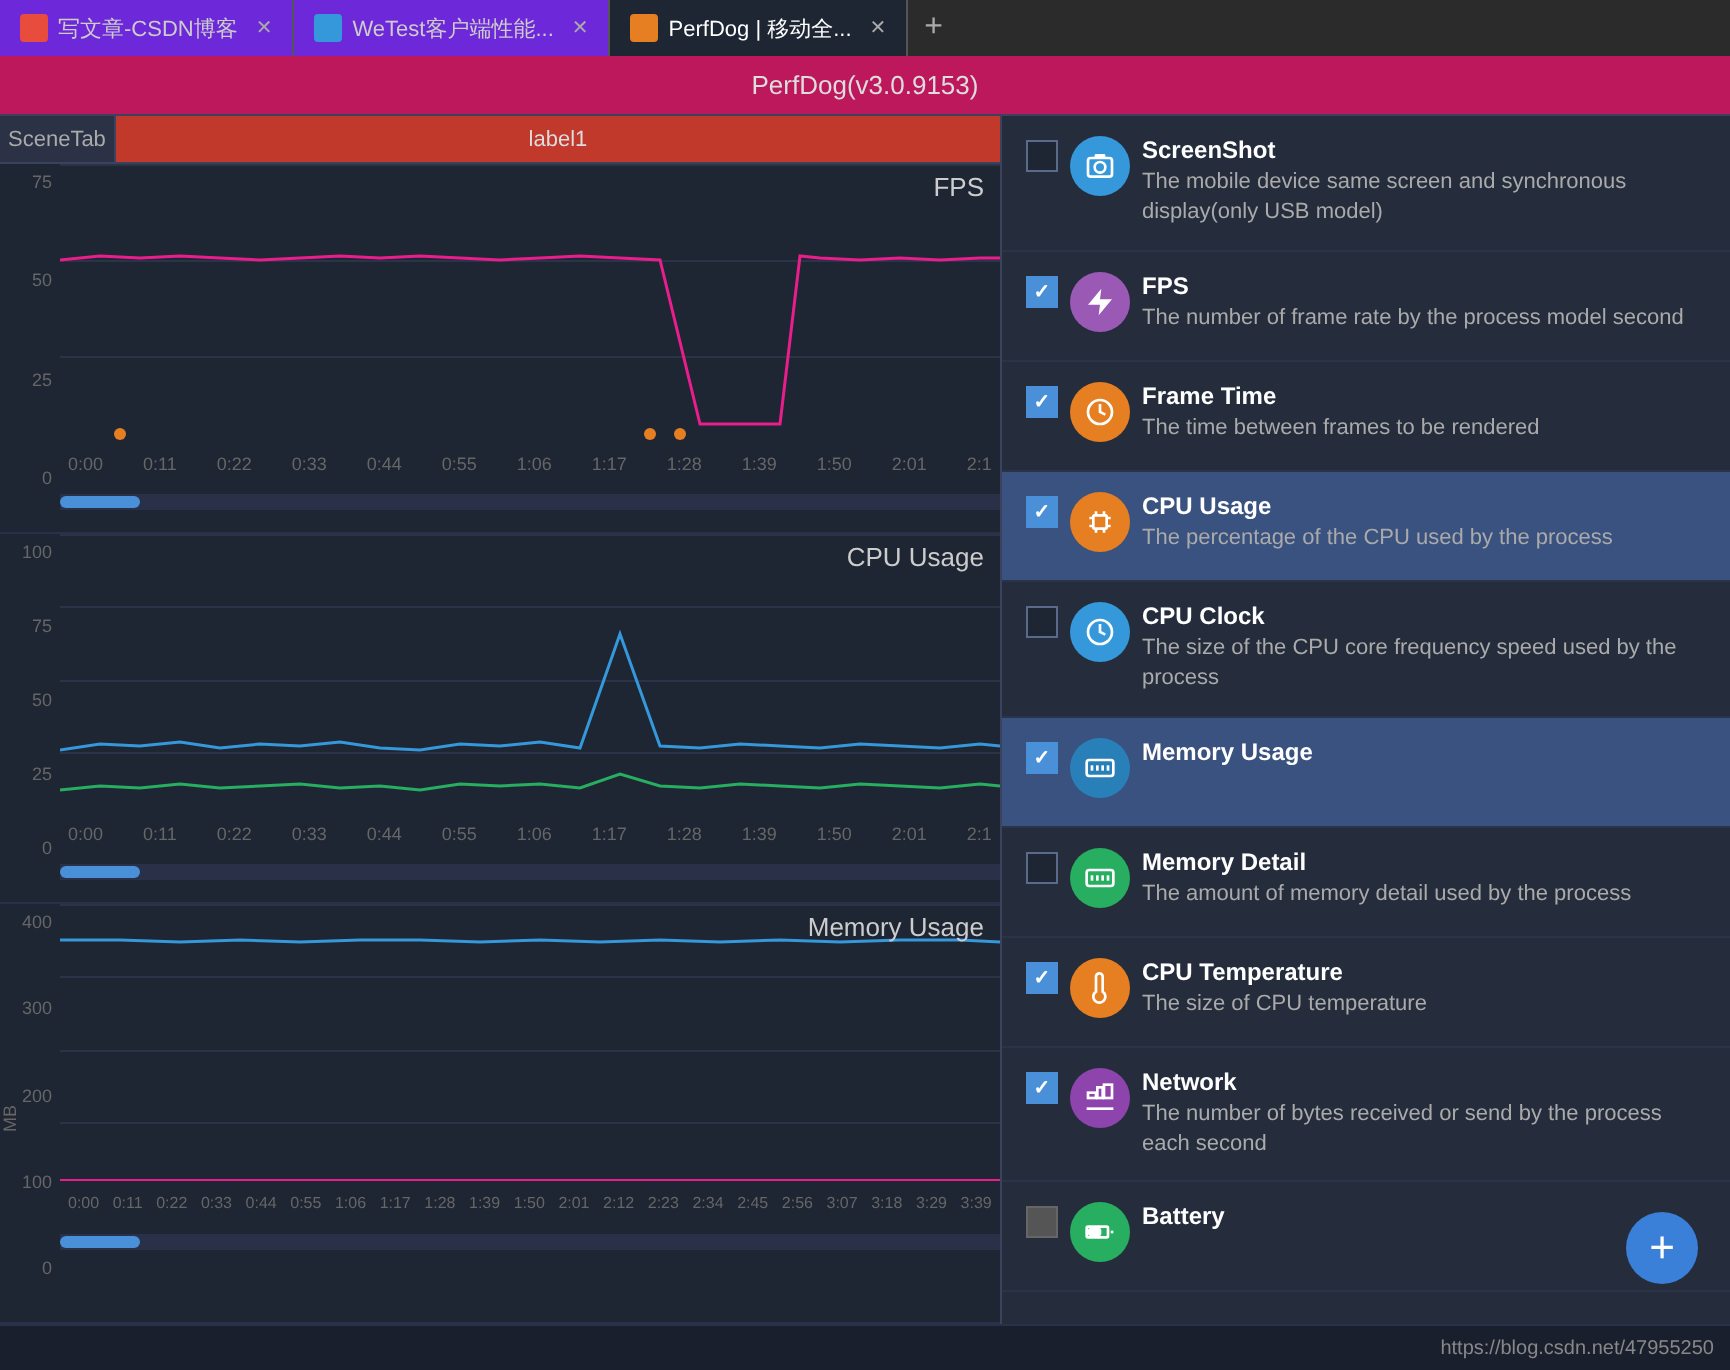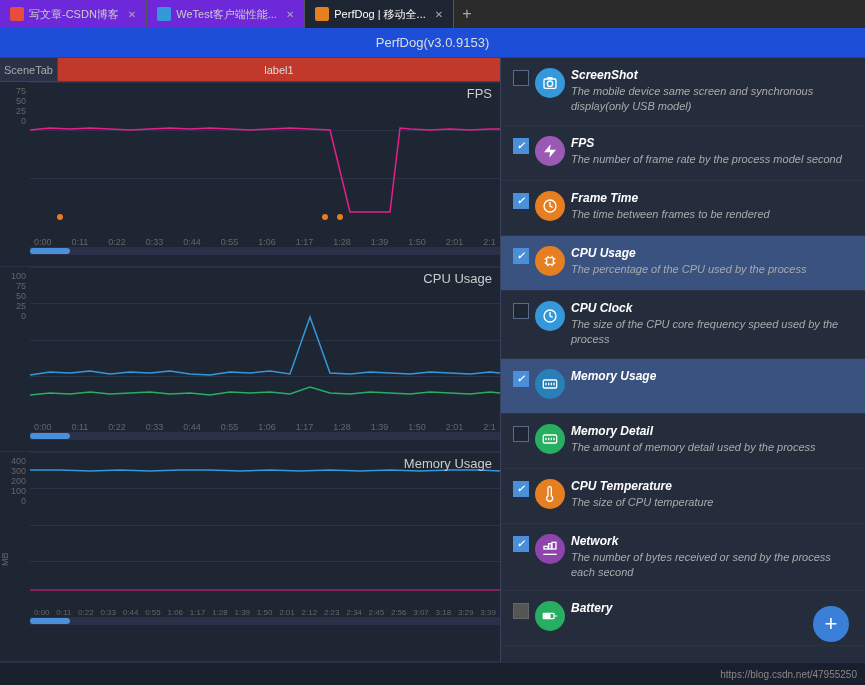--- a/index.html
+++ b/index.html
@@ -53,21 +53,21 @@
     }
     .new-tab-btn {
       padding: 0 8px;
       color: #aaa;
       font-size: 16px;
       cursor: pointer;
     }
 
     
     .app-header {
-      background: #1d4ed8;
+      background: #be185d;
       height: 30px;
       display: flex;
       align-items: center;
       justify-content: center;
       font-size: 13px;
       color: #ddd;
       border-bottom: 1px solid #3a4260;
     }
 
     
@@ -136,20 +136,21 @@
     }
 
     .chart-y-axis {
       position: absolute;
       left: 0;
       top: 0;
       bottom: 20px;
       width: 30px;
       display: flex;
       flex-direction: column;
+      justify-content: space-between;
       align-items: flex-end;
       padding: 4px 4px 2px 0;
       font-size: 9px;
       color: #666;
     }
 
     .chart-area {
       margin-left: 30px;
       position: relative;
       height: calc(100% - 20px);
@@ -159,21 +160,21 @@
     .chart-area canvas, .chart-area svg {
       width: 100%;
       height: 100%;
     }
 
     .chart-x-axis {
       height: 20px;
       margin-left: 30px;
       display: flex;
       justify-content: space-between;
-      align-items: flex-end;
+      align-items: flex-start;
       font-size: 9px;
       color: #666;
       padding: 0 4px;
     }
 
     .chart-scrollbar {
       height: 8px;
       background: #2a3048;
       margin-left: 30px;
       position: relative;
@@ -205,21 +206,20 @@
       border-left: 1px solid #3a4260;
     }
 
     .metric-item {
       display: flex;
       align-items: flex-start;
       padding: 10px 12px;
       border-bottom: 1px solid #2a3348;
       gap: 6px;
       min-height: 55px;
-      font-style: italic;
     }
 
     .metric-item.selected {
       background: #3a5280;
     }
 
     .metric-checkbox {
       width: 16px;
       height: 16px;
       border: 1.5px solid #5a6a8a;

